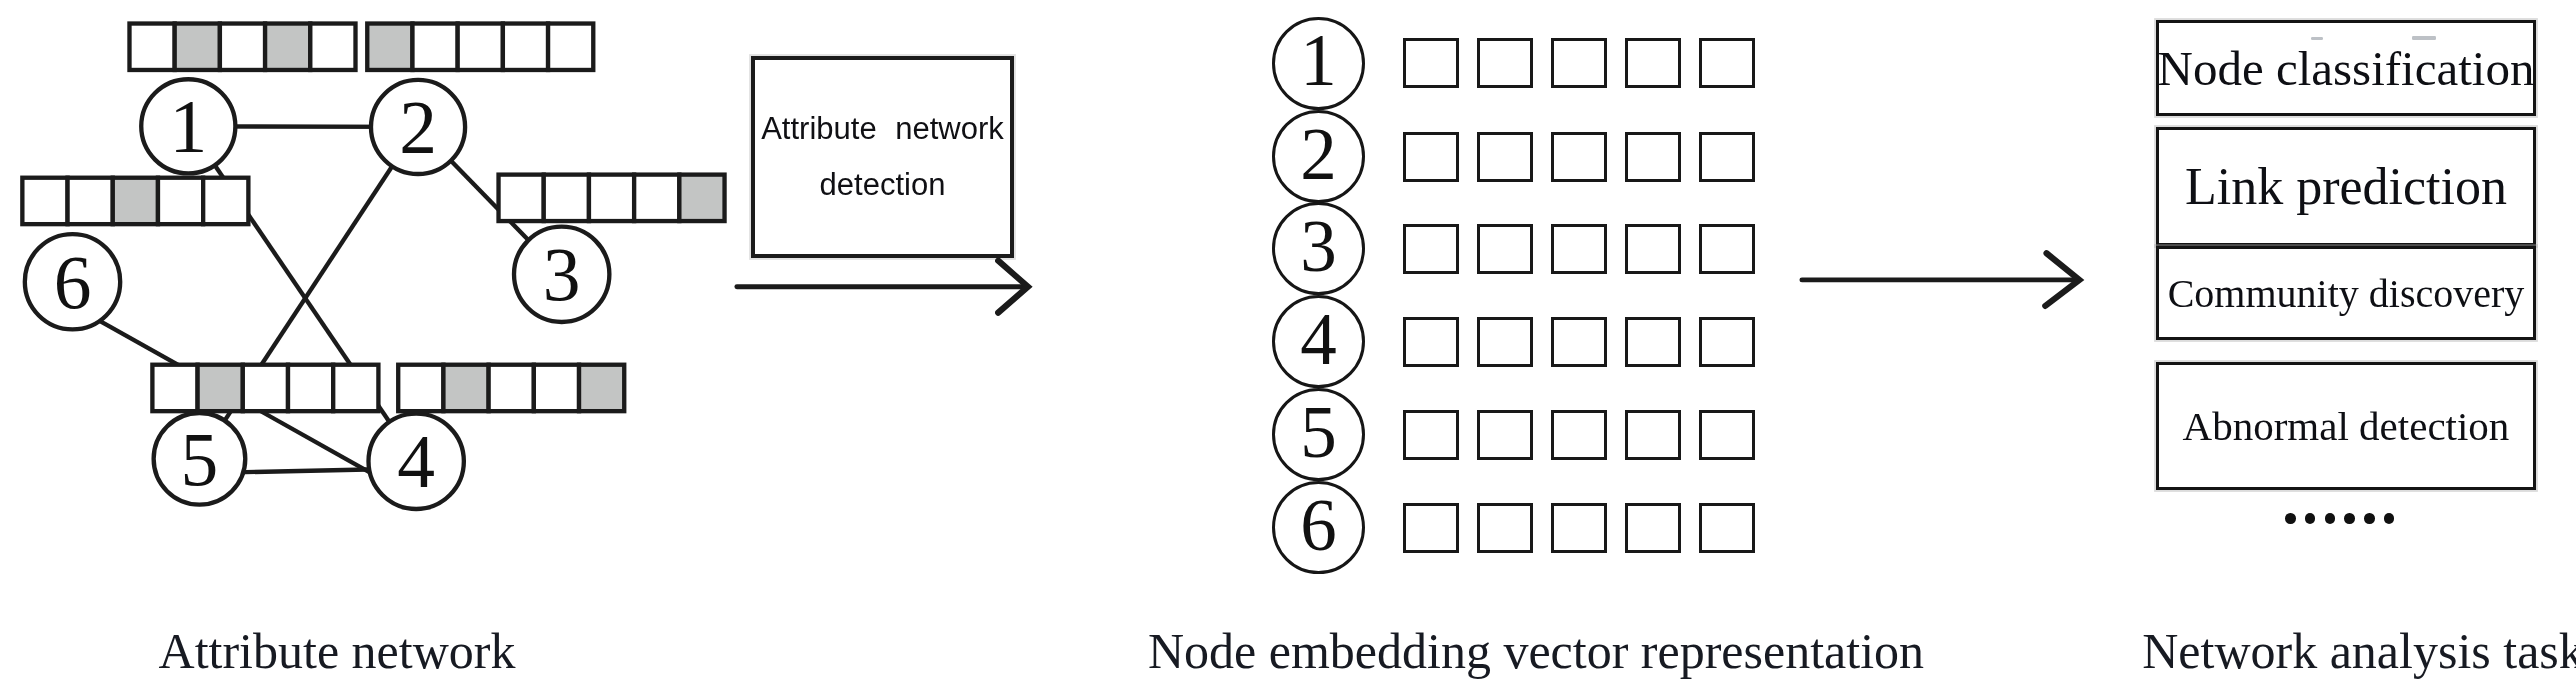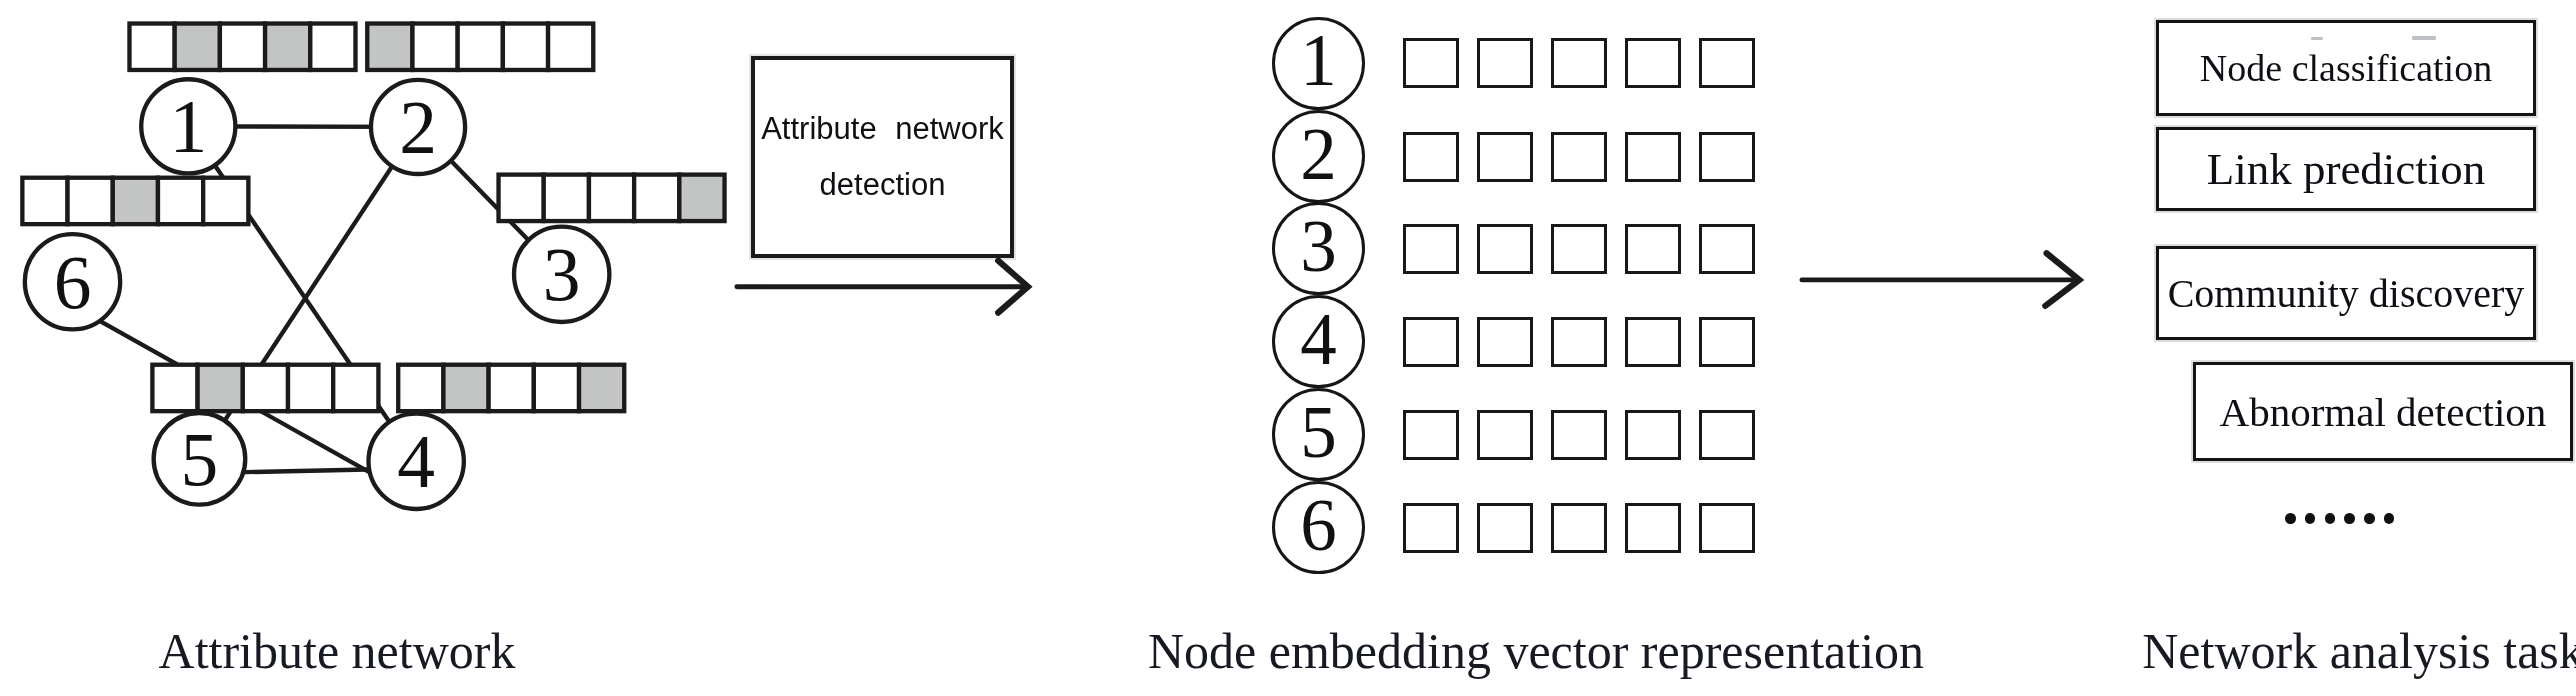--- a/index.html
+++ b/index.html
@@ -150,32 +150,32 @@
     <div class="emb-row" style="top: 481px;">
       <div class="emb-circle">6</div>
       <div class="emb-square"></div>
       <div class="emb-square"></div>
       <div class="emb-square"></div>
       <div class="emb-square"></div>
       <div class="emb-square"></div>
     </div>
   </div>
 
-<div class="abs task-box" style="top:20px;height:96px;font-size:38px;text-align:right;">
+<div class="abs task-box" style="top:20px;height:96px;font-size:49px;text-align:right;">
   <span>Node classification</span>
   <span class="dash" style="left:152px;top:13.6px;width:11.8px;height:3.7px;"></span>
   <span class="dash" style="left:253px;top:13px;width:23.5px;height:3.7px;"></span>
 </div>
-<div class="abs task-box" style="top:127px;height:84px;font-size:45px;">
+<div class="abs task-box" style="top:127px;height:119px;font-size:52px;">
   <span>Link prediction</span>
 </div>
 <div class="abs task-box" style="top:246px;height:94px;font-size:40px;">
   <span>Community discovery</span>
 </div>
-<div class="abs task-box" style="top:362px;height:99px;font-size:41px;margin-left:37px;">
+<div class="abs task-box" style="top:362px;height:128px;font-size:41px;">
   <span>Abnormal detection</span>
 </div>
 <div class="abs dots-row" id="dots-row">
     <div class="dot"></div>
     <div class="dot"></div>
     <div class="dot"></div>
     <div class="dot"></div>
     <div class="dot"></div>
     <div class="dot"></div>
   </div>

